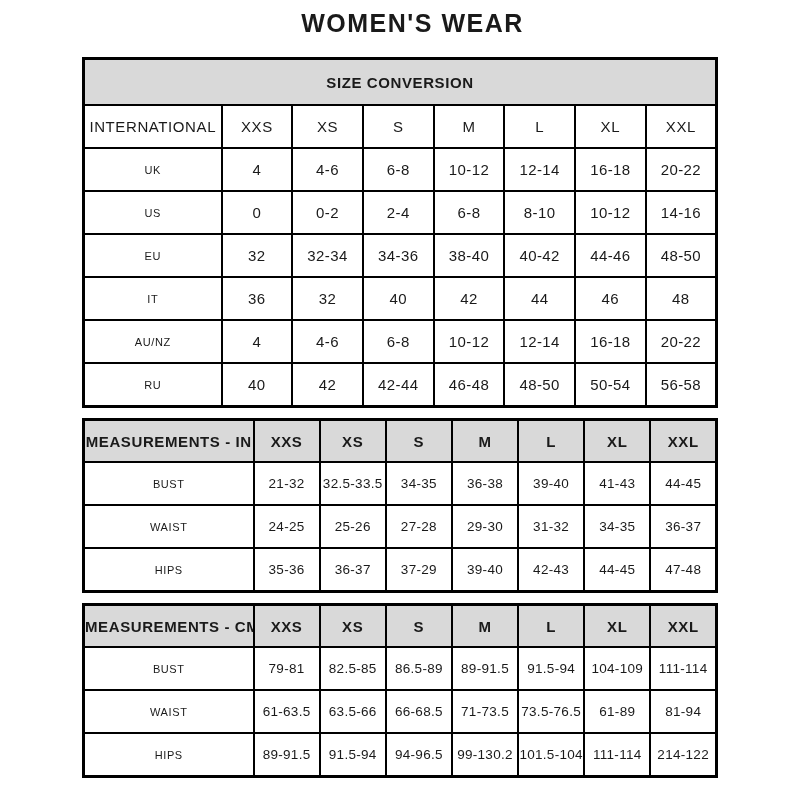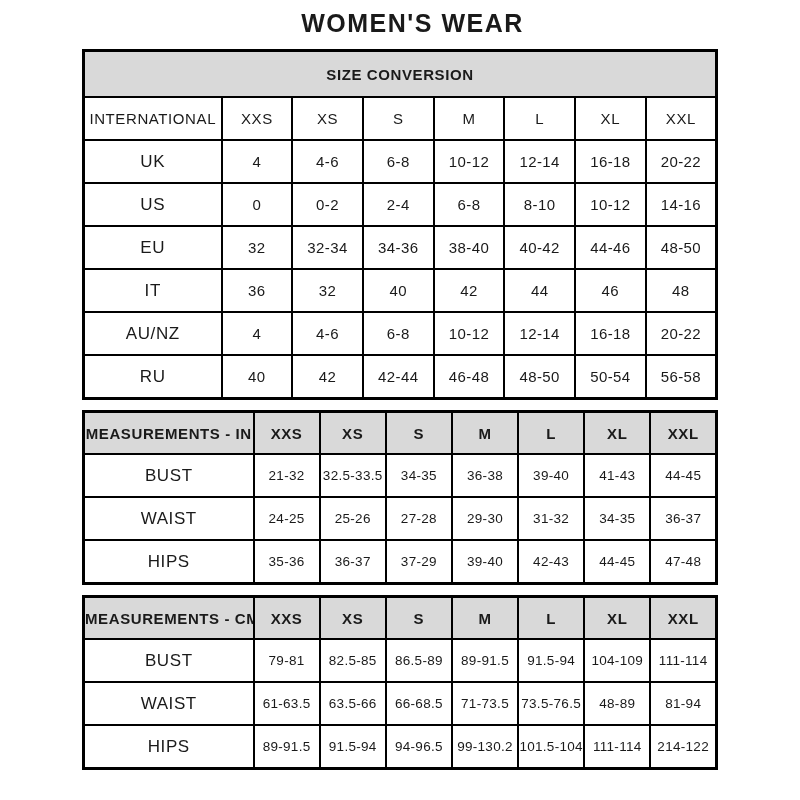--- a/index.html
+++ b/index.html
@@ -10,21 +10,21 @@
   }
   html,body{margin:0;padding:0;}
   body{
     width:800px;height:800px;
     background:var(--page-bg);
     color:var(--text-color);
     font-family:"Liberation Sans",sans-serif;
     overflow:hidden;
   }
   .page-title{
-    margin:9px 0 11px 0;
+    margin:9px 0 19px 0;
     text-align:center;
     font-size:25px;
     font-weight:700;
     letter-spacing:1.5px;
     padding-left:25px;
   }
   table{
     width:636px;
     margin:0 auto 10px auto;
     border-collapse:collapse;
@@ -61,21 +61,21 @@
   }
   
   .size-cell,.corner-cell{
     height:41px;
     font-size:15px;
     letter-spacing:.6px;
   }
   
   .row-label{
     height:41px;
-    font-size:17px;
+    font-size:11px;
     letter-spacing:.6px;
   }
   table[data-table="0"] .value-cell{
     height:41px;
     font-size:15px;
     letter-spacing:.4px;
   }
   table[data-table="1"] .value-cell,
   table[data-table="2"] .value-cell{
     height:41px;
@@ -263,21 +263,21 @@
         <td class="value-cell">104-109</td>
         <td class="value-cell">111-114</td>
       </tr>
       <tr>
         <td class="row-label">WAIST</td>
         <td class="value-cell">61-63.5</td>
         <td class="value-cell">63.5-66</td>
         <td class="value-cell">66-68.5</td>
         <td class="value-cell">71-73.5</td>
         <td class="value-cell">73.5-76.5</td>
-        <td class="value-cell">48-89</td>
+        <td class="value-cell">61-89</td>
         <td class="value-cell">81-94</td>
       </tr>
       <tr>
         <td class="row-label">HIPS</td>
         <td class="value-cell">89-91.5</td>
         <td class="value-cell">91.5-94</td>
         <td class="value-cell">94-96.5</td>
         <td class="value-cell">99-130.2</td>
         <td class="value-cell">101.5-104</td>
         <td class="value-cell">111-114</td>

